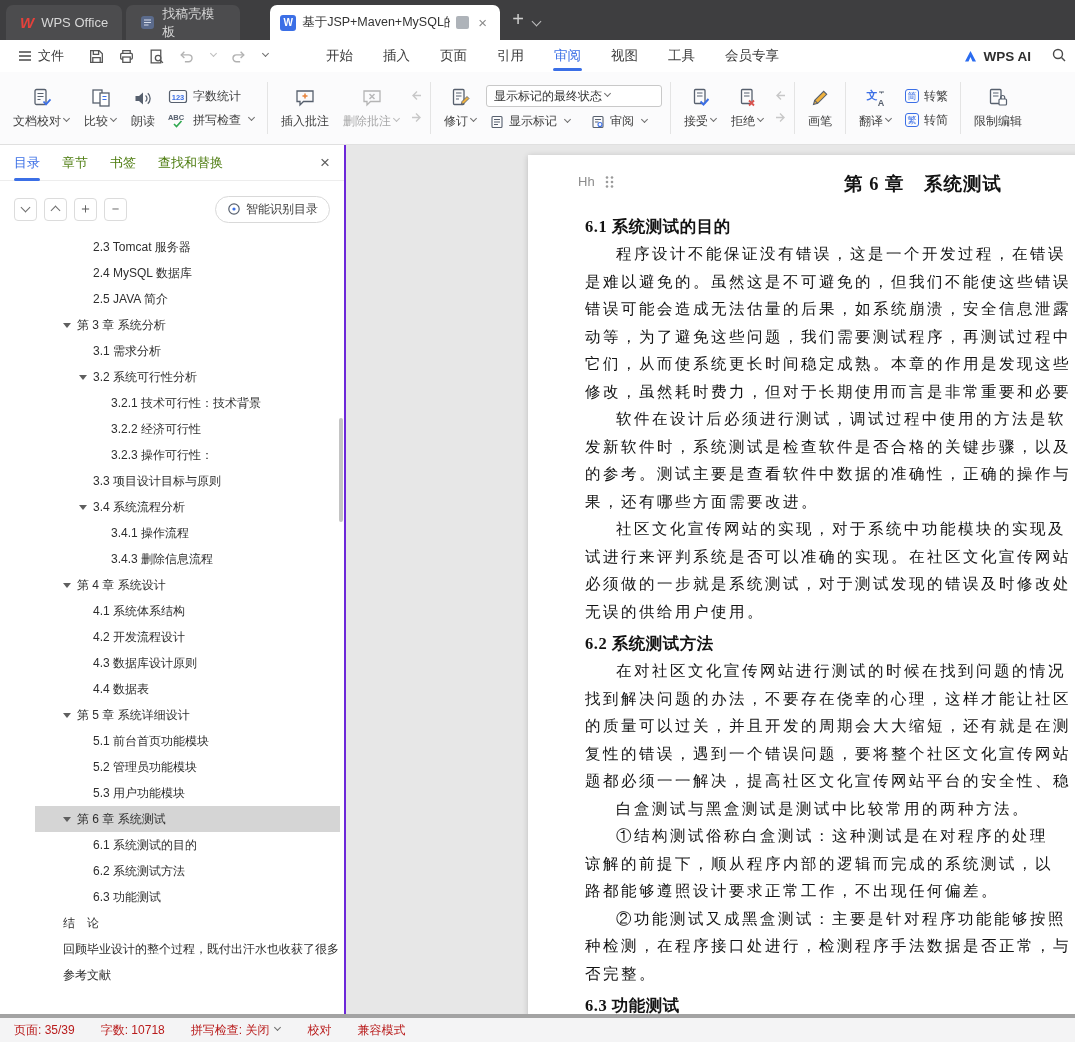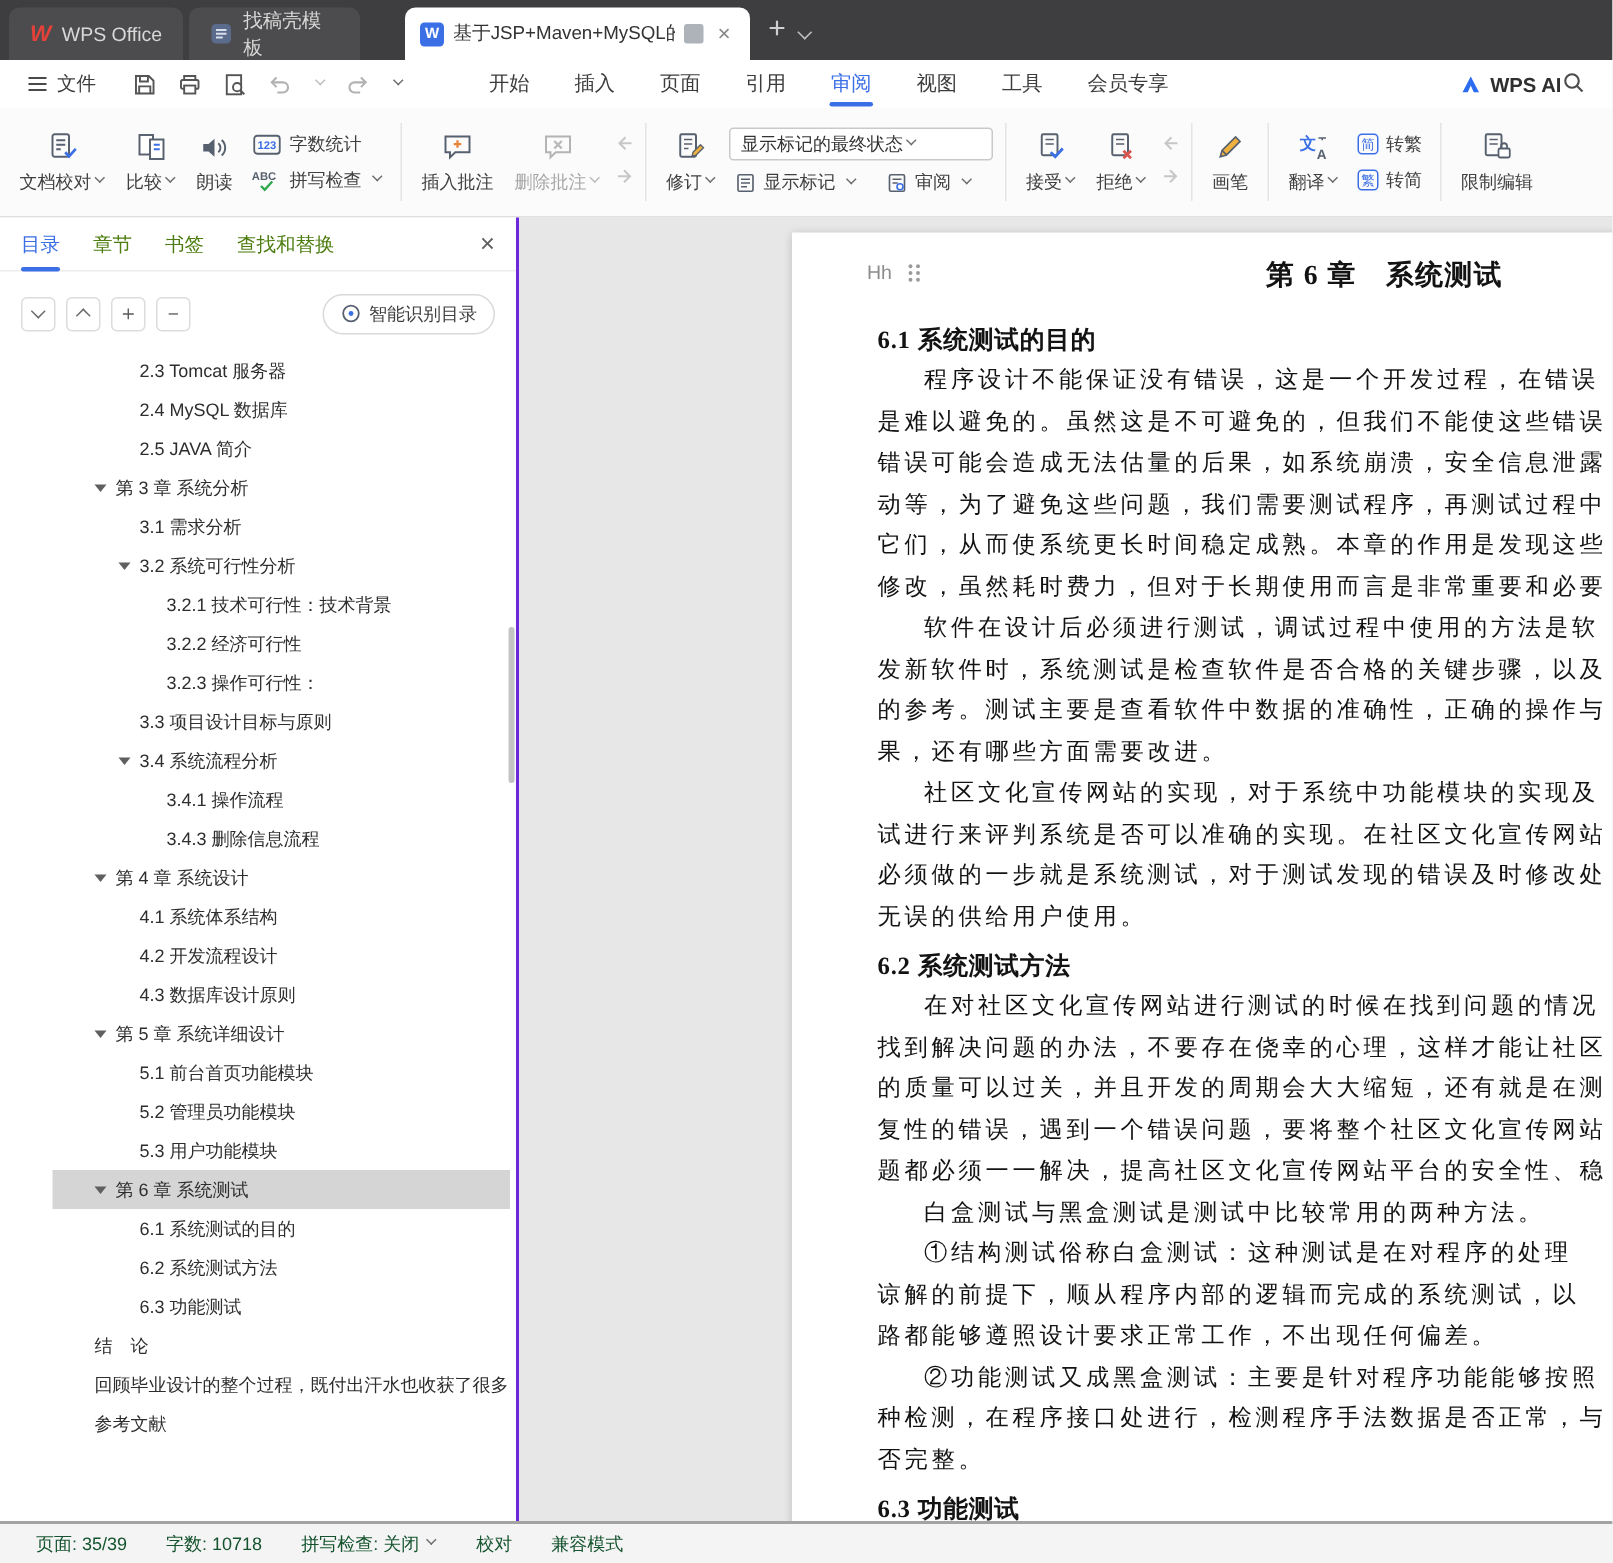--- a/index.html
+++ b/index.html
@@ -26,21 +26,21 @@
   
   .menubar { position:absolute; top:40px; left:0; right:0; height:32px; background:#fff; display:flex; align-items:center; }
   .file-btn { display:flex; align-items:center; gap:6px; padding:0 10px; margin-left:8px; font-size:13px; color:#3c3c3c; }
   .qicons { display:flex; align-items:center; gap:13px; margin-left:14px; }
   .qicon { display:flex; align-items:center; }
   .disabled { filter:grayscale(1); opacity:.45; }
   .menu-tabs { display:flex; align-items:stretch; margin-left:42px; height:32px; }
   .menu-tab { display:flex; align-items:center; padding:0 15px; font-size:13.5px; color:#3c3c3c; position:relative; }
   .menu-tab.active { color:#3B6FE6; }
   .menu-tab.active::after { content:""; position:absolute; left:14px; right:14px; bottom:1px; height:3px; border-radius:2px; background:#3B6FE6; }
-  .menubar-right { margin-left:auto; display:flex; align-items:center; padding-right:18px; }
+  .menubar-right { margin-left:auto; display:flex; align-items:center; gap:20px; padding-right:8px; }
   .wpsai { display:flex; align-items:center; gap:5px; font-size:13.5px; font-weight:bold; color:#2f2f2f; }
 
   
   .ribbon { position:absolute; top:72px; left:0; right:0; height:73px; background:#FBFBFC; border-bottom:1px solid #E0E0E0; display:flex; align-items:center; padding:0 6px; white-space:nowrap; }
   .rbig { display:flex; flex-direction:column; align-items:center; justify-content:center; gap:4px; padding:5px 7px; font-size:12px; color:#404040; border-radius:4px; }
   .rlabel { display:flex; align-items:center; }
   .rcol { display:flex; flex-direction:column; gap:5px; margin:0 2px; }
   .rsmall { display:flex; align-items:center; gap:5px; font-size:12px; color:#404040; padding:1px 4px; }
   .rsep { width:1px; align-self:stretch; margin:10px 6px; background:#E4E4E4; }
   .combo { width:176px; height:22px; background:#fff; border:1px solid #C9C9C9; border-radius:3px; display:flex; align-items:center; padding:0 7px; font-size:12px; color:#333; }
@@ -76,21 +76,21 @@
   .page { position:absolute; left:182px; top:10px; width:790px; height:1180px; background:#fff; box-shadow:0 1px 6px rgba(0,0,0,.18); }
   .page-inner { position:relative; padding:14px 57px 0 57px; font-family:"Liberation Serif",serif; color:#131313; }
   .page-tools { position:absolute; left:50px; top:19px; display:flex; align-items:center; gap:9px; color:#8c8c8c; font-family:"Liberation Sans",sans-serif; font-size:13px; }
   .doc-title { text-align:center; font-size:18.5px; font-weight:bold; line-height:30px; letter-spacing:1px; }
   .doc-h { font-size:16.5px; font-weight:bold; line-height:26px; margin-top:6px; letter-spacing:.5px; }
   .doc-h.first { margin-top:15px; }
   .doc-line { font-size:15.5px; line-height:27.5px; letter-spacing:2.5px; white-space:nowrap; }
   .doc-line.ind { text-indent:31px; }
 
   
-  .statusbar { position:absolute; bottom:0; left:0; right:0; height:28px; background:#F4F4F5; border-top:2px solid #a3a3a3; display:flex; align-items:center; gap:26px; padding:0 24px; font-size:12px; color:#14532d; }
+  .statusbar { position:absolute; bottom:0; left:0; right:0; height:28px; background:#F4F4F5; border-top:4px solid #a3a3a3; display:flex; align-items:center; gap:26px; padding:0 14px; font-size:12px; color:#b91c1c; }
   .sb-item { display:flex; align-items:center; gap:3px; }
 </style>
 </head>
 <body>
 
 <div class="app">
 
   <div class="tabbar">
     <div class="brand-tab">
       <span class="wps-logo">W</span>
@@ -473,20 +473,23 @@
           <span>第 4 章 系统设计</span>
         </div>
         <div class="toc-item lvl2">
           <span>4.1 系统体系结构</span>
         </div>
         <div class="toc-item lvl2">
           <span>4.2 开发流程设计</span>
         </div>
         <div class="toc-item lvl2">
           <span>4.3 数据库设计原则</span>
+        </div>
+        <div class="toc-item lvl2">
+          <span>4.4 数据表</span>
         </div>
         <div class="toc-item lvl1">
           <span class="tri"></span>
           <span>第 5 章 系统详细设计</span>
         </div>
         <div class="toc-item lvl2">
           <span>5.1 前台首页功能模块</span>
         </div>
         <div class="toc-item lvl2">
           <span>5.2 管理员功能模块</span>

